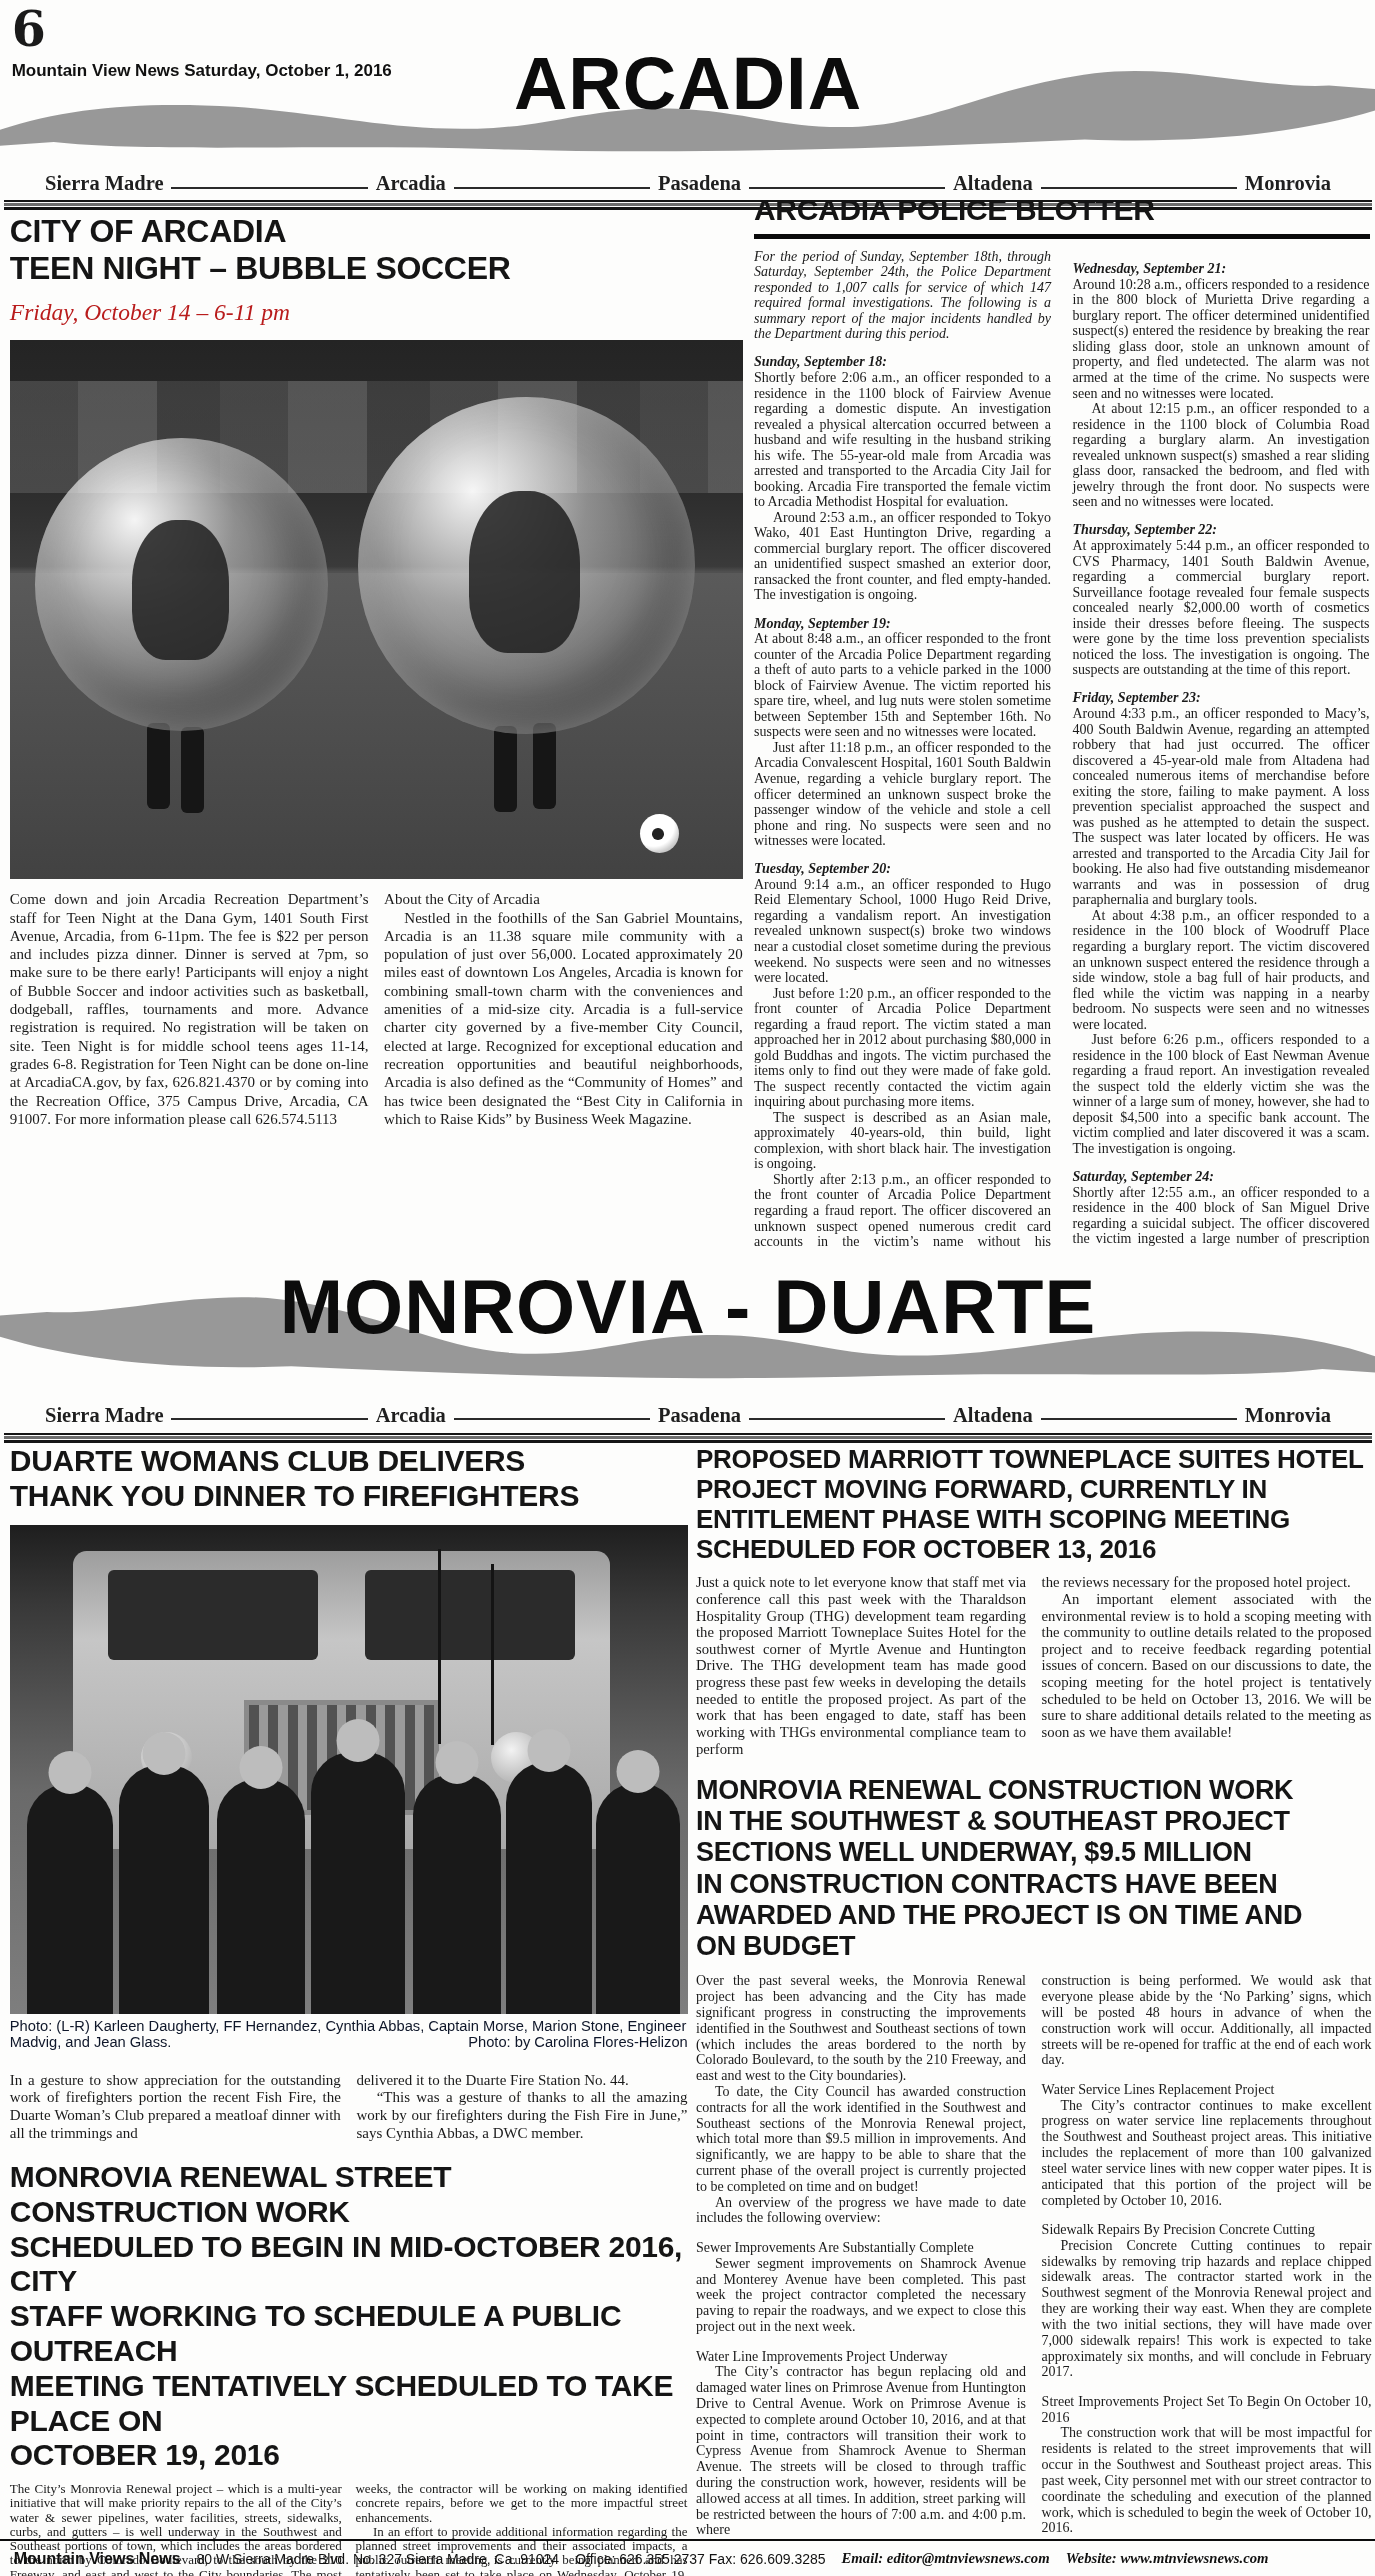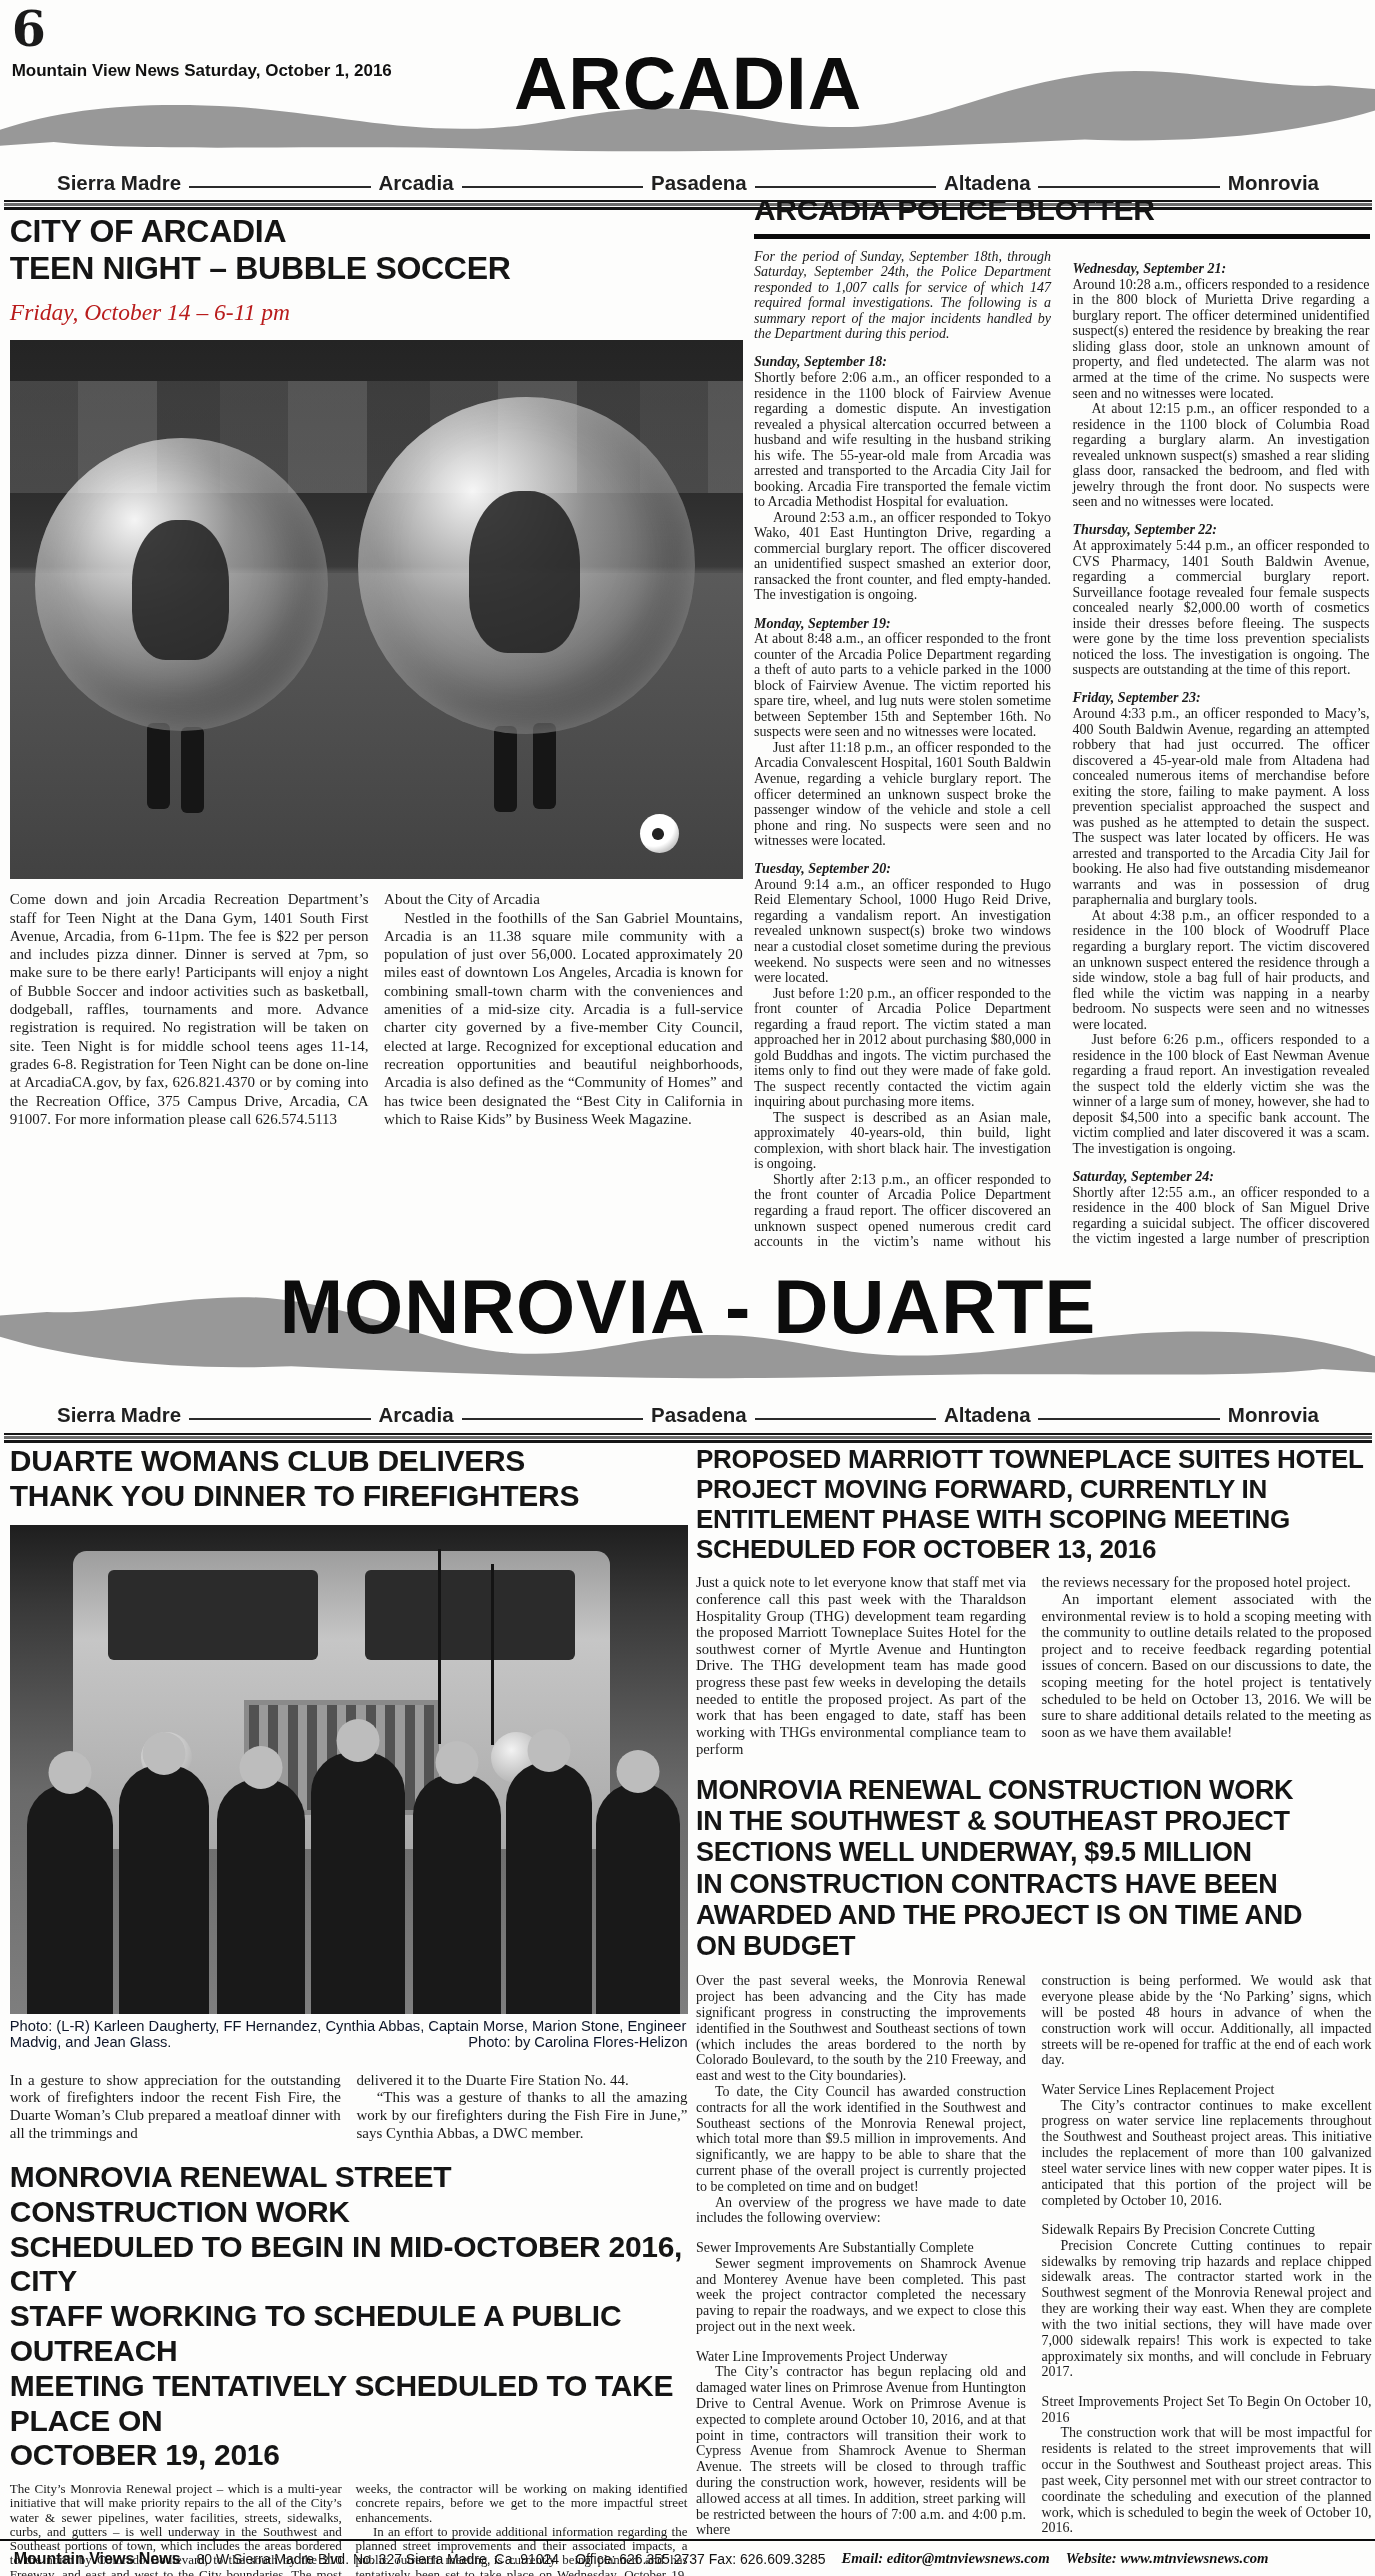--- a/index.html
+++ b/index.html
@@ -8,21 +8,21 @@
         font-family:"Liberation Serif",serif;overflow:hidden}
   
   .pagenum{position:absolute;left:11.7px;top:0;font-family:"DejaVu Serif",serif;font-weight:bold;font-size:49px}
   .masthead{position:absolute;left:11.7px;top:61px;font-family:"Liberation Sans",sans-serif;font-weight:bold;font-size:17px;color:#111}
   
   .banner{position:absolute;left:0;width:1376px}
   .banner svg.ridge{position:absolute;left:0;width:100%;pointer-events:none}
   .btitle{position:absolute;width:100%;text-align:center;font-family:"Liberation Sans",sans-serif;
           font-weight:bold;color:#0c0c0c;letter-spacing:1px;white-space:nowrap}
   .cities{position:absolute;left:0;bottom:2px;width:100%;display:flex;align-items:center;
-          font-family:Liberation Sans, sans-serif;font-weight:bold;font-size:20.5px;color:#1f1f1f;padding:0 57px}
+          font-family:Liberation Serif, serif;font-weight:bold;font-size:20.5px;color:#1f1f1f;padding:0 45px}
   .cities .line{flex:1;border-top:2.9px solid #2b2b2b;margin:7.8px 7.8px 0 7.8px}
   .rule3{position:absolute;left:3.9px;right:3.9px;height:9.8px;
          background:linear-gradient(to bottom,#151515 0 2.4px,#fdfdfc 2.4px 3.4px,#6d6d6d 3.4px 6.4px,#fdfdfc 6.4px 7.3px,#151515 7.3px 9.8px)}
   
   .headline{font-family:"Liberation Sans",sans-serif;font-weight:bold;color:#151515;white-space:pre-line;line-height:1.16;letter-spacing:-0.3px}
   .subtitle{font-style:italic;font-size:23.5px;color:#b91c1c}
   .cols{display:flex}
   .col p{margin:0;text-align:justify;text-indent:1.35em}
   .col > p:first-child{text-indent:0}
   .intro{font-style:italic;text-indent:0 !important}
@@ -228,21 +228,21 @@
       <div class="person" style="left:403px;width:88px;height:240px"></div>
       <div class="person" style="left:496px;width:86px;height:252px"></div>
       <div class="person" style="left:586px;width:84px;height:231px"></div>
     </div>
     <div class="caption">
       <span>Photo: (L-R) Karleen Daugherty, FF Hernandez, Cynthia Abbas, Captain Morse, Marion Stone, Engineer Madvig, and Jean Glass.</span>
       <span class="credit">Photo:  by Carolina Flores-Helizon</span>
     </div>
     <div class="cols gesture-cols">
       <div class="col">
-          <p class="para">In a gesture to show appreciation for the outstanding work of firefighters indoor the recent Fish Fire, the Duarte Woman’s Club prepared a meatloaf dinner with all the trimmings and</p>
+          <p class="para">In a gesture to show appreciation for the outstanding work of firefighters portion the recent Fish Fire, the Duarte Woman’s Club prepared a meatloaf dinner with all the trimmings and</p>
         </div>
       <div class="col">
           <p class="para">delivered it to the Duarte  Fire Station No. 44.</p>
           <p class="para">“This was a gesture of thanks to all the amazing work by our firefighters during the Fish Fire in June,” says Cynthia Abbas, a DWC member.</p>
         </div>
     </div>
     <div class="headline street-head">MONROVIA RENEWAL STREET CONSTRUCTION WORK
 SCHEDULED TO BEGIN IN MID-OCTOBER 2016, CITY
 STAFF WORKING TO SCHEDULE A PUBLIC OUTREACH
 MEETING TENTATIVELY SCHEDULED TO TAKE PLACE ON

